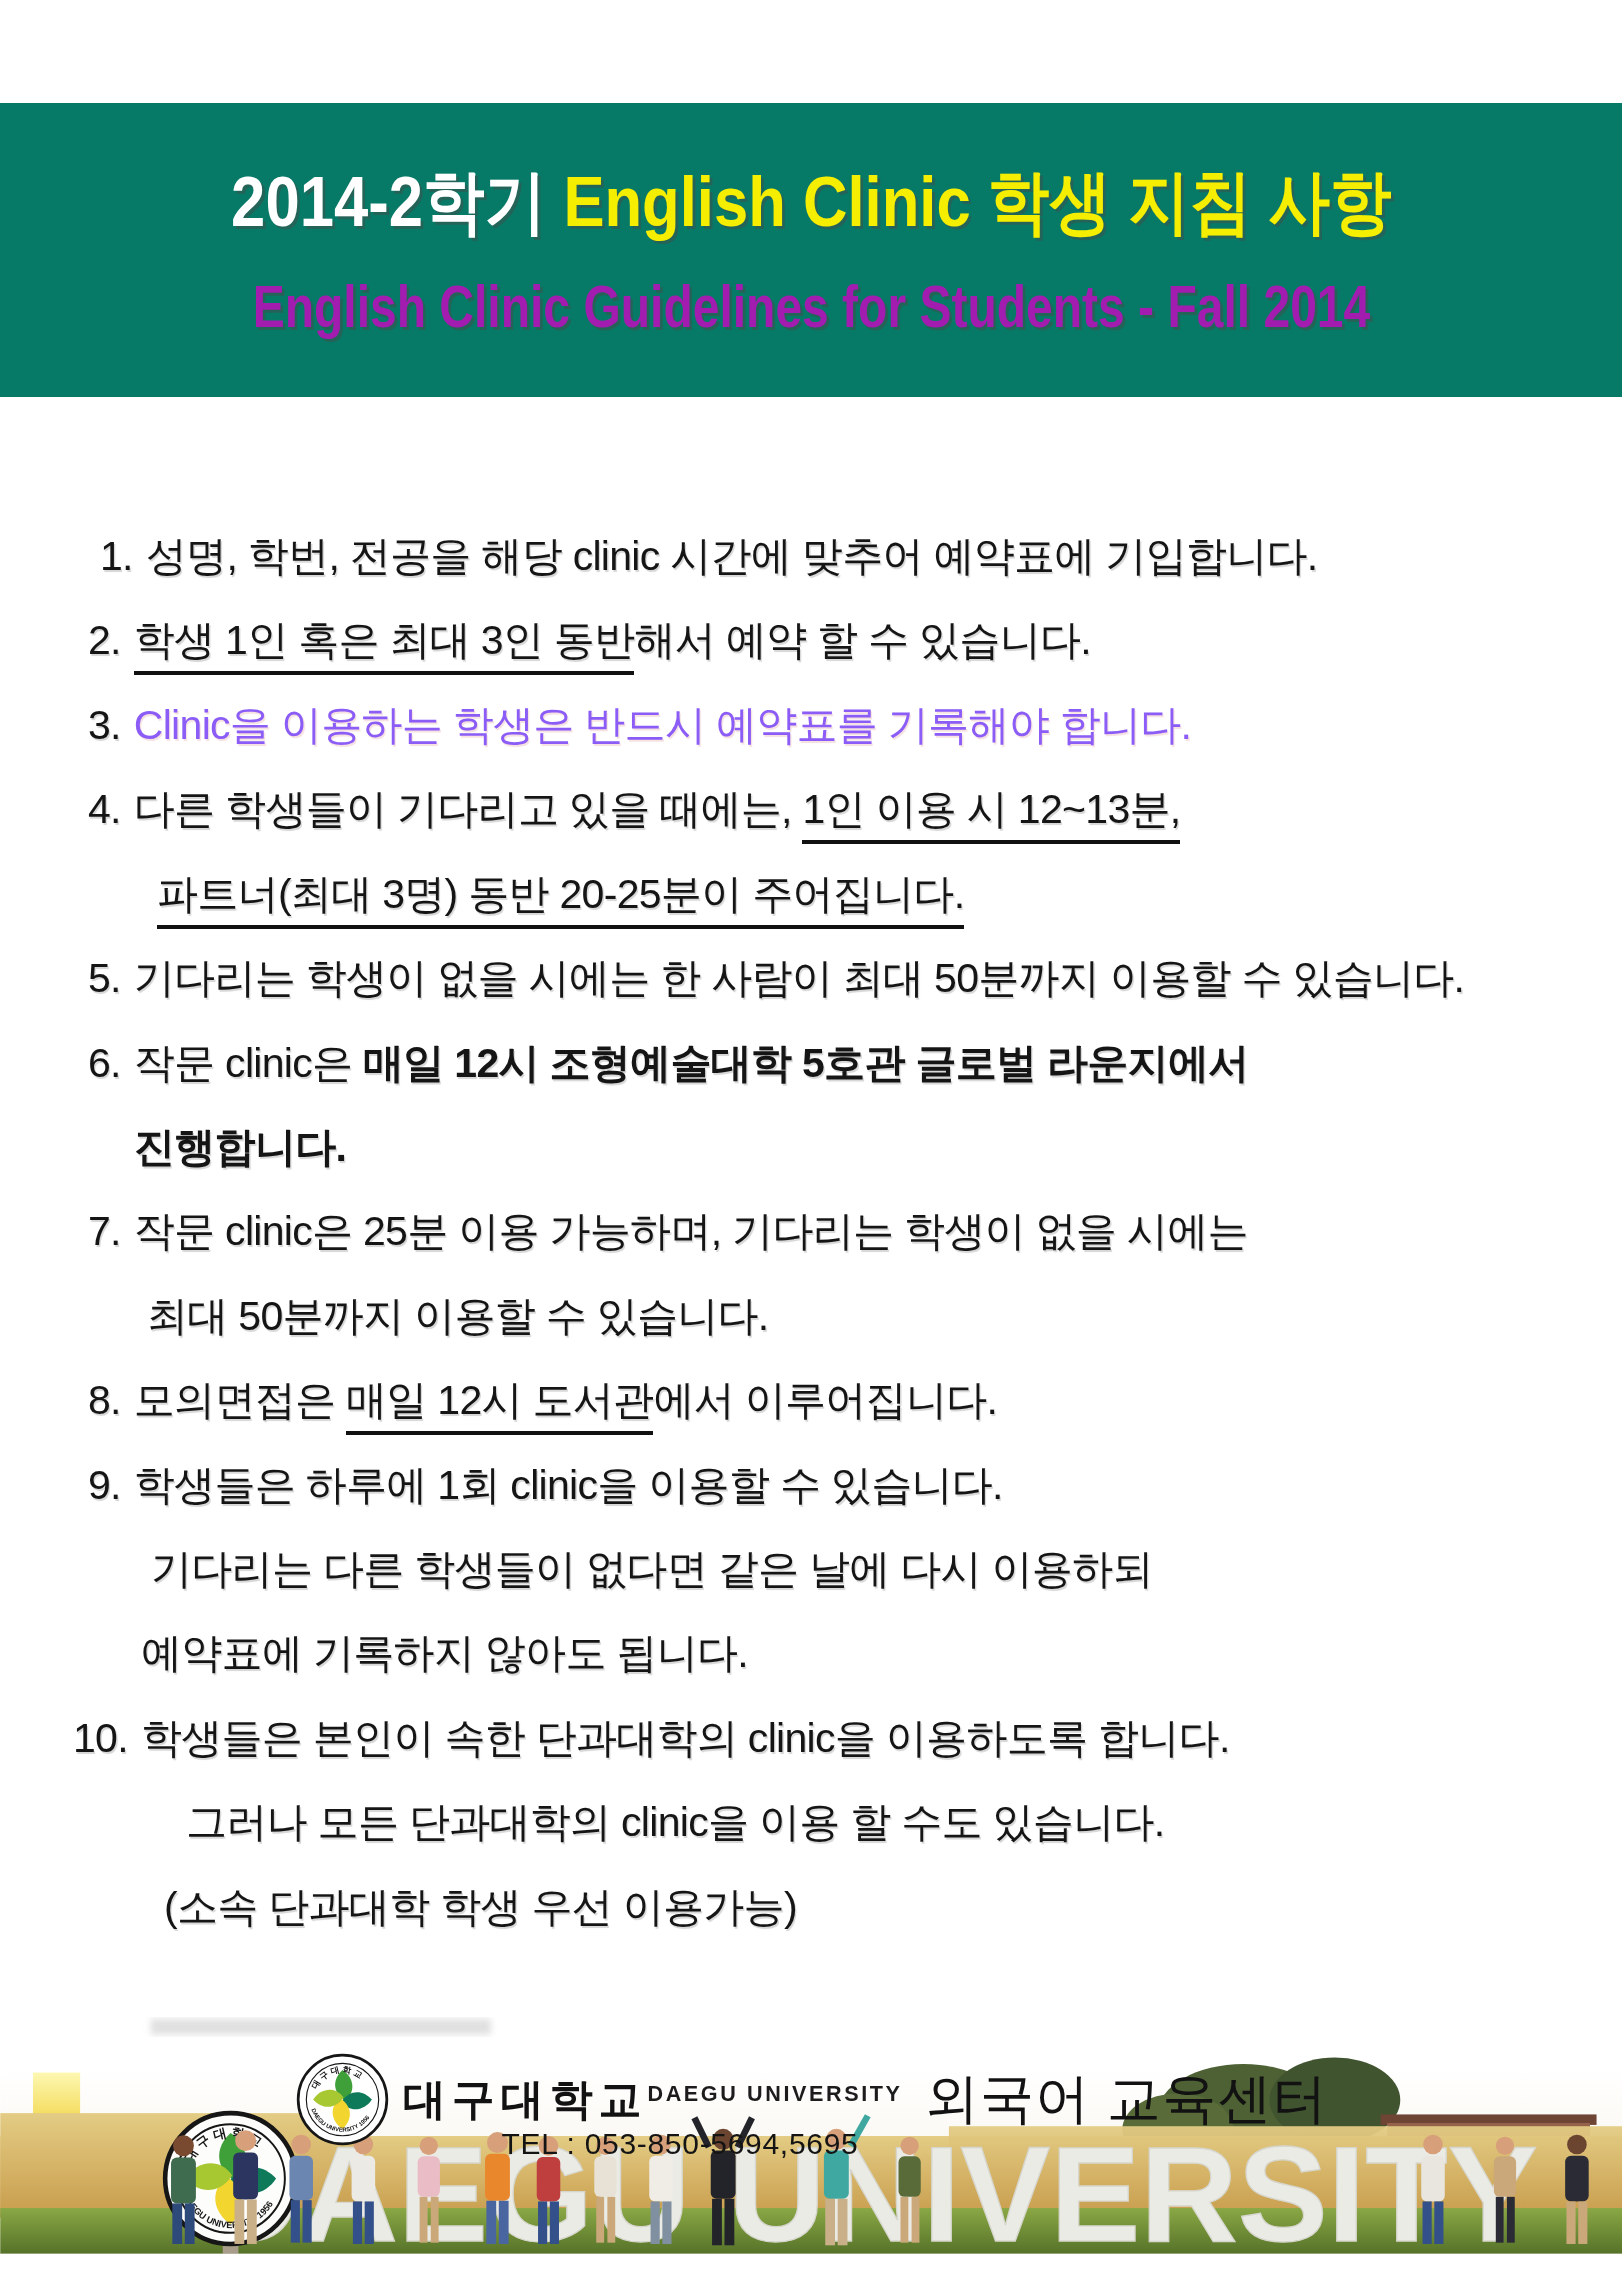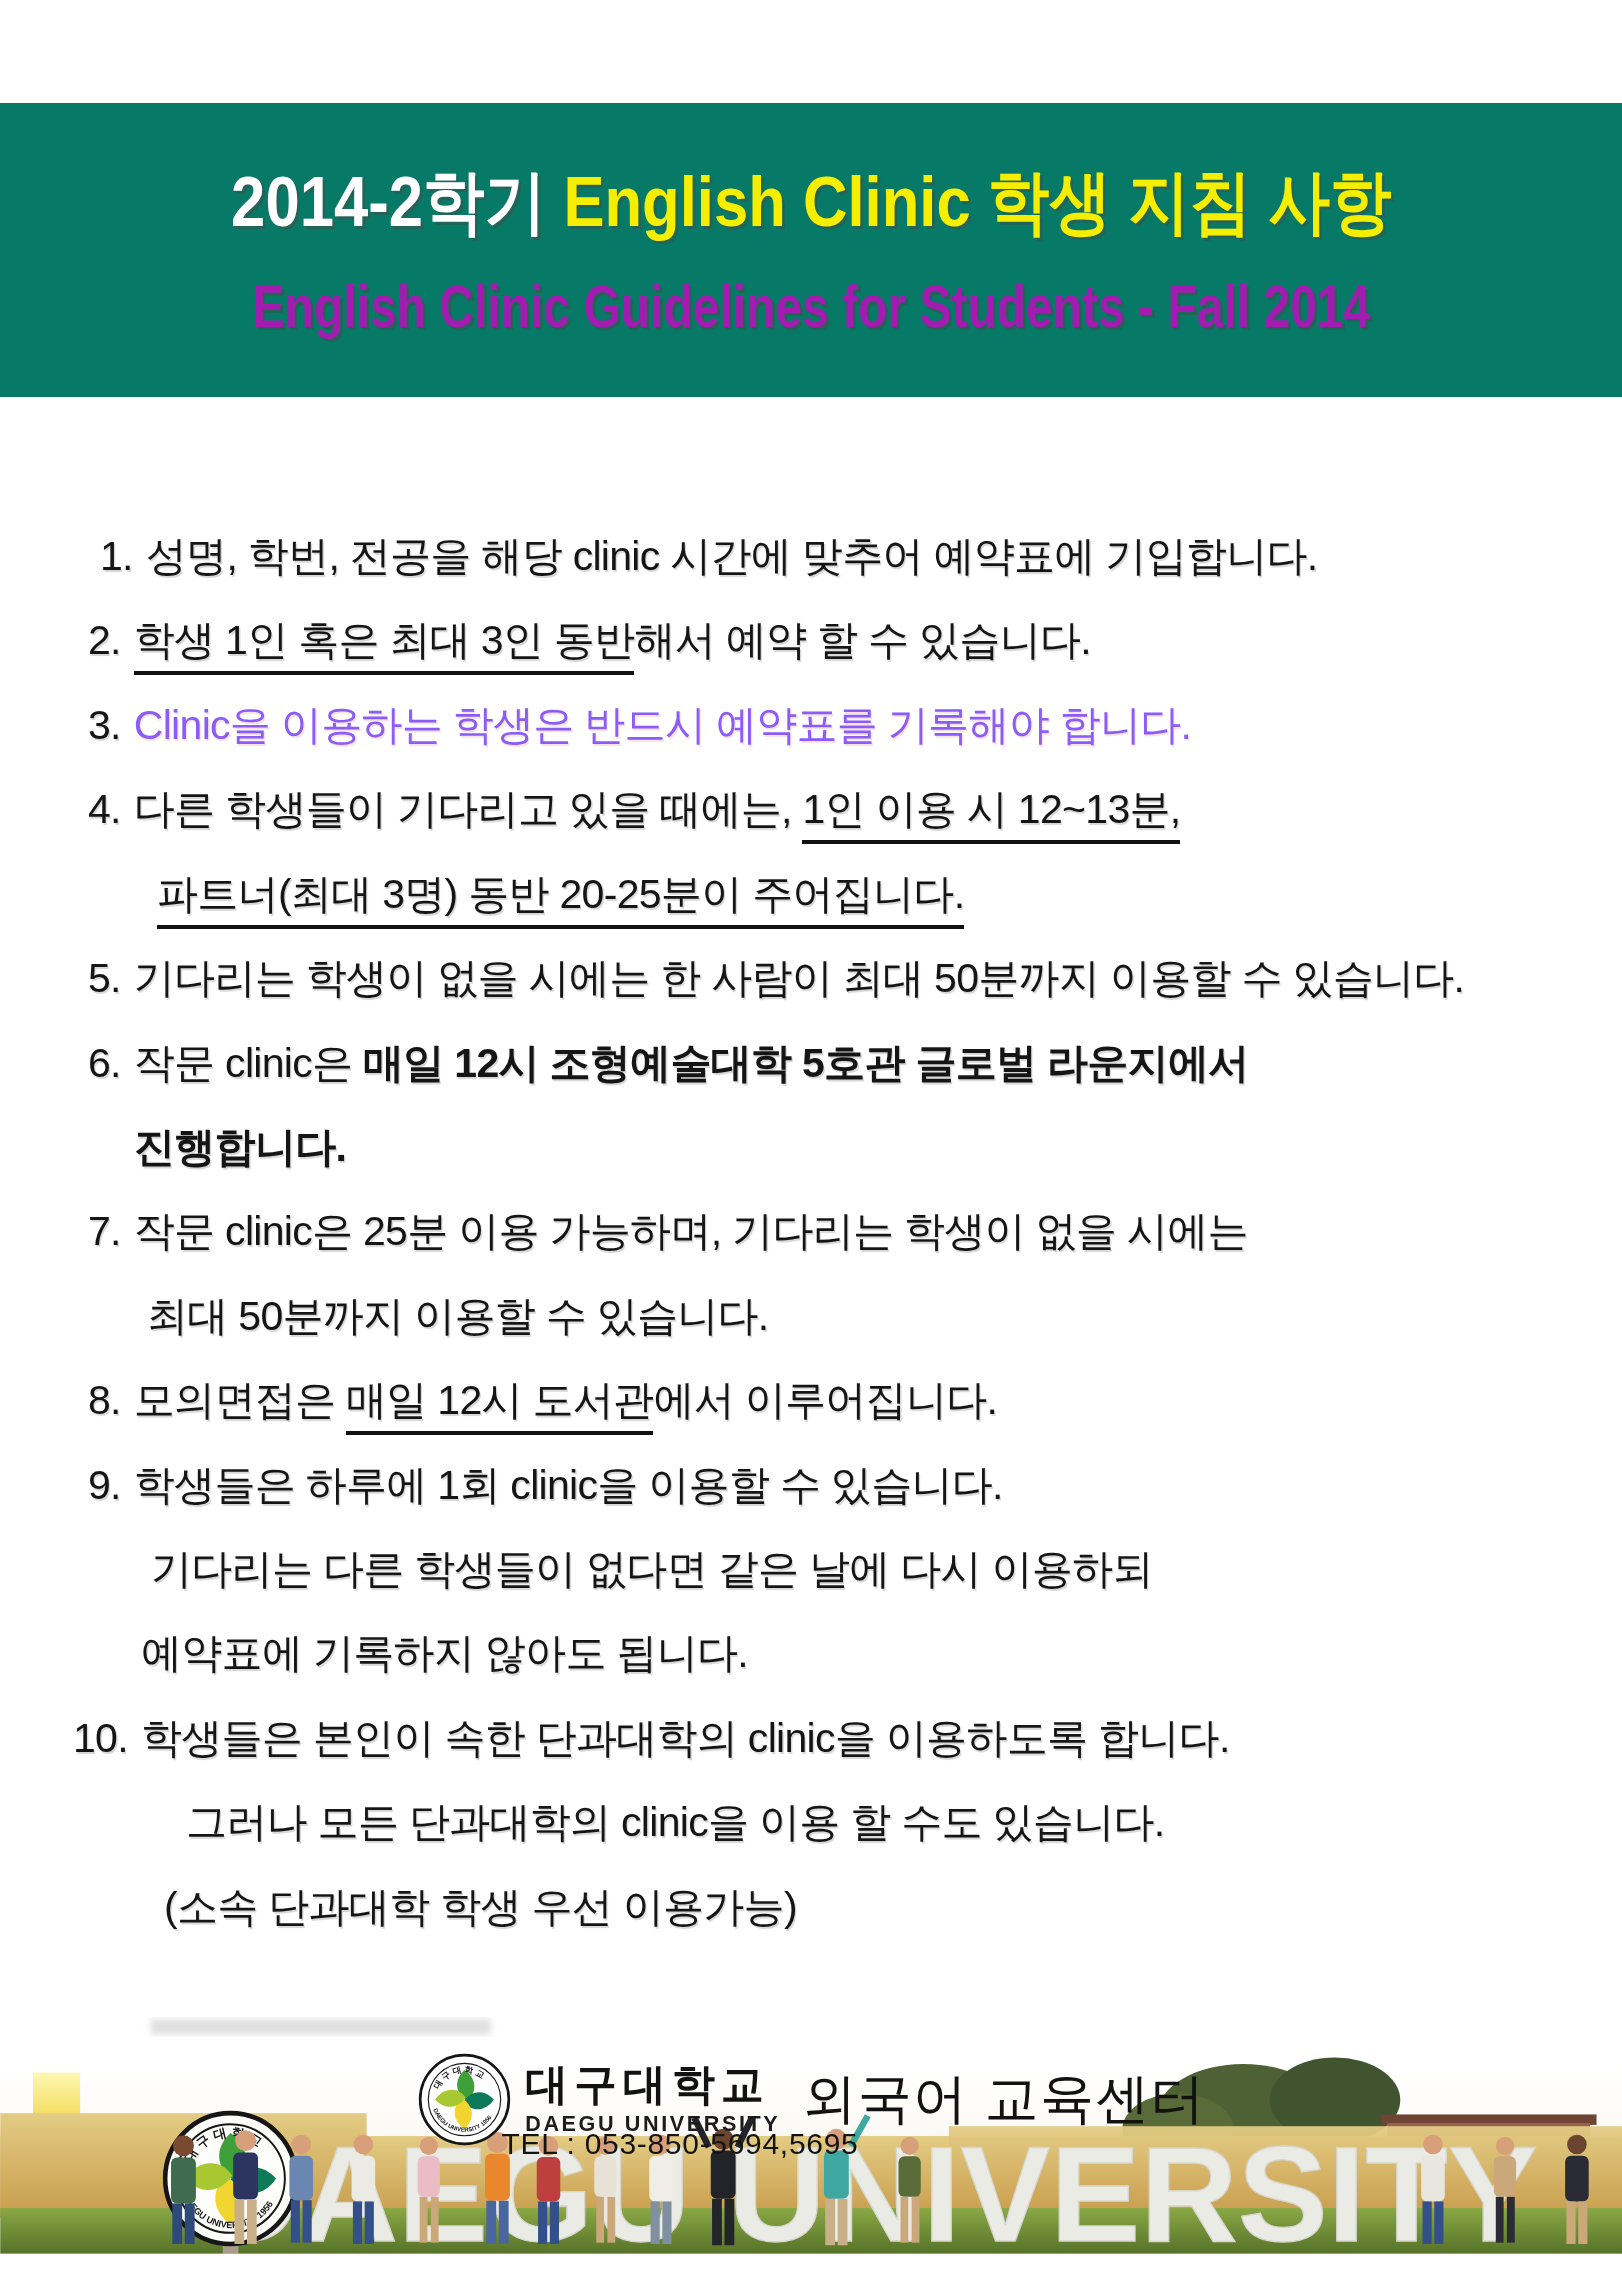--- a/index.html
+++ b/index.html
@@ -20,21 +20,21 @@
   .line{position:absolute;font-size:41px;line-height:56px;color:#151515;letter-spacing:-0.7px;
         white-space:nowrap;text-shadow:1.3px 2px 0.7px rgba(140,140,140,.35);}
   .line .num{display:inline-block;margin-right:13px;}
   .u{border-bottom:4.6px solid #111;padding-bottom:7.9px;}
   .b{font-weight:bold;}
   .red{color:#8b5cf6;text-shadow:1.3px 2px 0.7px rgba(230,170,170,.35);}
   
   .photo{position:absolute;left:0;top:2015px;}
   .logoRow{position:absolute;left:0;top:2052px;width:1623px;display:flex;justify-content:center;
            align-items:center;gap:13px;z-index:3;}
-  .univCol{display:flex;flex-direction:column;align-items:flex-start;}
+  .univCol{display:flex;align-items:flex-start;}
   .univKr{font-size:43px;font-weight:bold;color:#121212;letter-spacing:5.9px;line-height:1.05;}
   .univEn{font-size:21.6px;font-weight:bold;color:#1c1c1c;letter-spacing:2.6px;margin-top:3.9px;}
   .centerName{font-size:54px;color:#121212;margin-left:9px;letter-spacing:1.3px;}
   .tel{position:absolute;left:0;top:2127px;width:1360px;text-align:center;font-size:30px;
        color:#141414;letter-spacing:0.7px;z-index:3;}
 </style>
 </head>
 <body>
 
 <div class="page">

